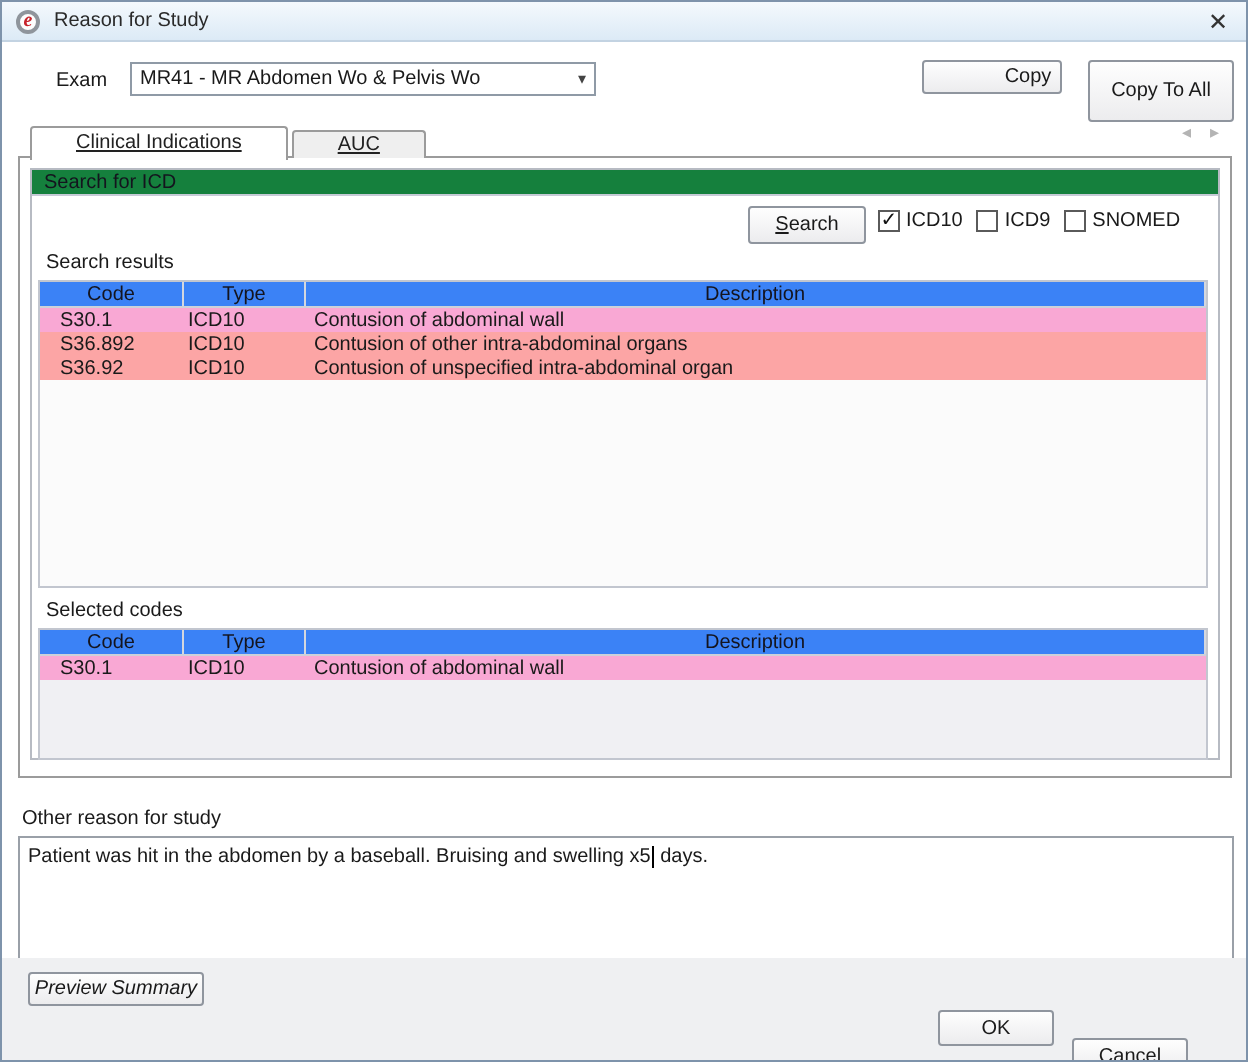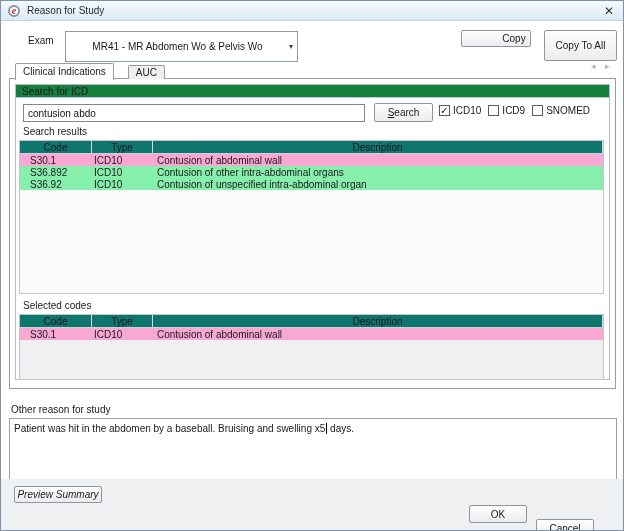--- a/index.html
+++ b/index.html
@@ -38,23 +38,23 @@
   }
   .titlebar .title { margin-left: 26px; font-size: 10px; color:#2a2a2a; }
   .titlebar .close {
     position:absolute; right:9px; top:3px;
     font-size: 12px; color:#333; cursor: pointer; line-height: 14px;
   }
 
   
   .exam-label { position:absolute; left:27px; top:34px; }
   .combo {
-    position:absolute; left:64px; top:30px; width:233px; height:31px;
+    position:absolute; left:64px; top:30px; width:233px; height:17px;
     background:#fff; border:1px solid #8f9aa6;
-    display:flex; align-items:center; padding: 0 4px; text-align: center;
+    display:flex; align-items:center; padding: 0 4px;
   }
   .combo .combo-value { flex:1; white-space:nowrap; overflow:hidden; }
   .combo .combo-arrow { color:#444; font-size:8px; margin-left:4px; }
 
   .btn {
     border: 1px solid #8f959e;
     background: linear-gradient(#fefefe, #ececee);
     border-radius: 2px;
     font-family: inherit; font-size: 10px; color:#1a1a1a;
     display:flex; align-items:center; justify-content:center;
@@ -65,24 +65,25 @@
 
   
   .tabs {
     position:absolute; left:14px; top:61px; height:17px; z-index:3;
     display:flex; align-items:flex-end;
   }
   .tab {
     border: 1px solid #9b9b9b; border-bottom:none;
     border-radius: 2px 2px 0 0;
     background: #efefef;
-    height: 14px; padding: 0 7px;
+    height: 14px; padding: 0 22px;
     display:flex; align-items:center;
-    margin-right: 14px; cursor:pointer;
+    margin-right: 2px; cursor:pointer;
     color:#222;
+    text-decoration:underline;
   }
   .tab.active {
     background: #ffffff; height: 17px;
     margin-bottom: -1px; padding-bottom: 1px;
   }
   .tab-scroll { position:absolute; top:60px; color:#b4b4b4; font-size:9px; cursor:pointer; }
   .tab-scroll.left { left:590px; }
   .tab-scroll.right { left:604px; }
 
   .tab-panel {
@@ -127,28 +128,28 @@
   .lbl-selected { left:22px; top:299px; }
 
   
   .table {
     position:absolute; left:18px; width:585px; z-index:2;
     border:1px solid #c2c6cf; display:flex; flex-direction:column;
   }
   .results-table  { top:139px; height:154px; background:#fbfbfb; }
   .selected-table { top:313px; height:66px;  background:#f0f0f3; }
   .thead {
-    display:flex; height:13px; background:#0f766e;
+    display:flex; height:13px; background:#3b82f6;
     border-bottom:1px solid #cdd1da; flex: 0 0 13px;
   }
   .th {
     display:flex; align-items:center; justify-content:center;
     color:#14141e; border-right:1px solid #d4d7de; height:100%;
   }
-  .tr { display:flex; height:12px; flex:0 0 12px; background:#86efac; cursor:default; }
+  .tr { display:flex; height:12px; flex:0 0 12px; background:#fca5a5; cursor:default; }
   .tr.selected { background:#f9a8d4; }
   .td { display:flex; align-items:center; white-space:nowrap; overflow:hidden; }
   .col-code { width:72px; }
   .col-type { width:61px; }
   .col-desc { flex:1; }
   .td.col-code { padding-left:10px; }
   .td.col-type { padding-left:2px; }
   .td.col-desc { padding-left:4px; }
 
   
@@ -199,21 +200,20 @@
   </div>
   <span class="tab-scroll left">◂</span>
   <span class="tab-scroll right">▸</span>
 
   <div class="tab-panel"></div>
 
   <div class="groupbox">
     <div class="group-header">Search for ICD</div>
   </div>
 
-  <input class="search-input" value="contusion abdo" style="">
   <button class="btn btn-search">
     <span class="mn">Search</span>
   </button>
 
   <div class="checks">
     <span class="cb">
       <span class="box">✓</span>
       <span>ICD10</span>
     </span>
     <span class="cb">

